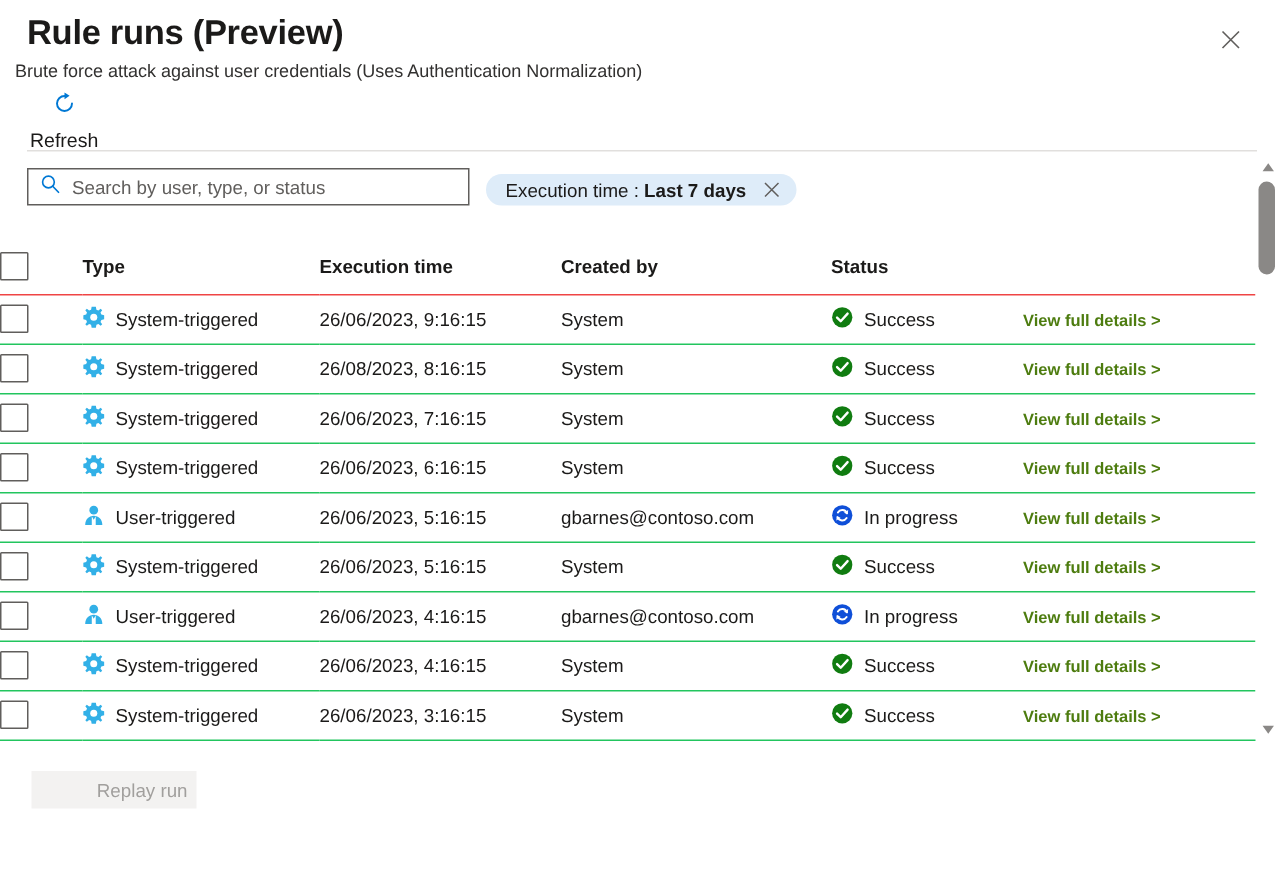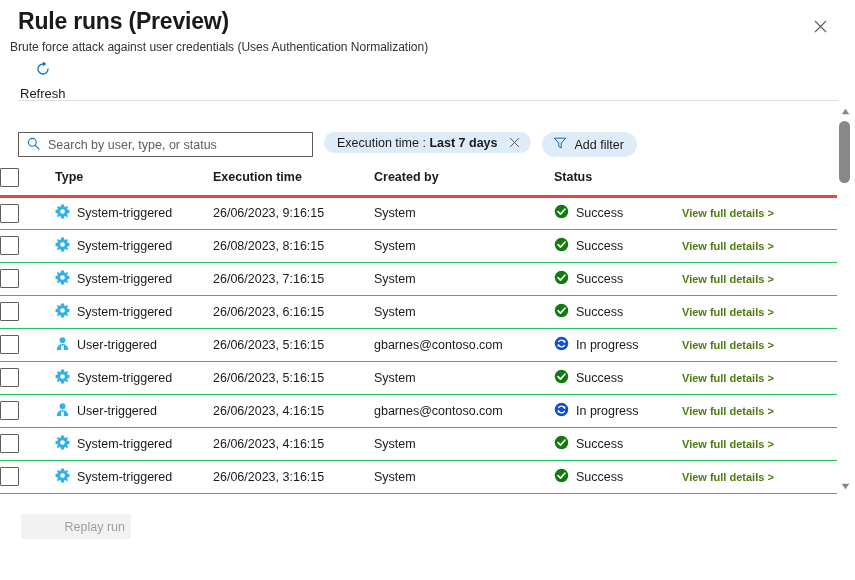--- a/index.html
+++ b/index.html
@@ -69,23 +69,22 @@
     position: absolute;
     left: 18px; top: 100px;
     width: 820px; height: 1px;
     background: #e1dfdd;
   }
 
   
   .filter-row {
     position: absolute;
     left: 18px; top: 112px;
-    display: flex; align-items: flex-start;
+    display: flex; align-items: flex-end;
     gap: 11px;
-    margin-top: 20px;
   }
   .search-box {
     width: 295px; height: 25px;
     border: 1px solid #605e5c;
     background: #ffffff;
     display: flex; align-items: center;
     padding: 0 6px 0 8px;
     gap: 8px;
   }
   .search-box .search-icon { flex: 0 0 auto; }
@@ -153,21 +152,21 @@
   table.runs col.c-link  { width: 156px; }
 
   table.runs thead th {
     height: 36px;
     text-align: left;
     font-weight: bold;
     font-size: 12.5px;
     color: #1b1a19;
     padding: 0;
     vertical-align: middle;
-    border-bottom: 3px solid #ef4444;
+    border-bottom: 1px solid #ef4444;
   }
   table.runs tbody td {
     height: 33px;
     padding: 0;
     vertical-align: middle;
     border-bottom: 1px solid #22c55e;
     color: #1b1a19;
   }
   .cell-pad-check { padding-left: 16px; }
   .cell-pad-type  { padding-left: 0px; }
@@ -286,28 +285,20 @@
 
     <div class="filter-chip">
       <span class="chip-text"><span>Execution time : </span><b>Last 7 days</b></span>
       <span class="chip-close">
         <svg width="11" height="11" viewBox="0 0 11 11">
           <path d="M1 1 L10 10 M10 1 L1 10" stroke="#605e5c" stroke-width="1" fill="none"></path>
         </svg>
       </span>
     </div>
 
-    <div class="add-filter-chip">
-      <span>
-        <svg width="14" height="14" viewBox="0 0 14 14">
-          <path d="M1.5 2.2 L12.5 2.2 L8.2 7.2 L8.2 12 L5.8 10.5 L5.8 7.2 Z" stroke="#0f6cbd" stroke-width="1" fill="none" stroke-linejoin="round"></path>
-        </svg>
-      </span>
-      <span class="chip-text">Add filter</span>
-    </div>
   </div>
 
   <div class="table-wrap">
     <table class="runs">
       <colgroup>
         <col class="c-check">
           <col class="c-type">
           <col class="c-time">
         <col class="c-by">
           <col class="c-stat">

